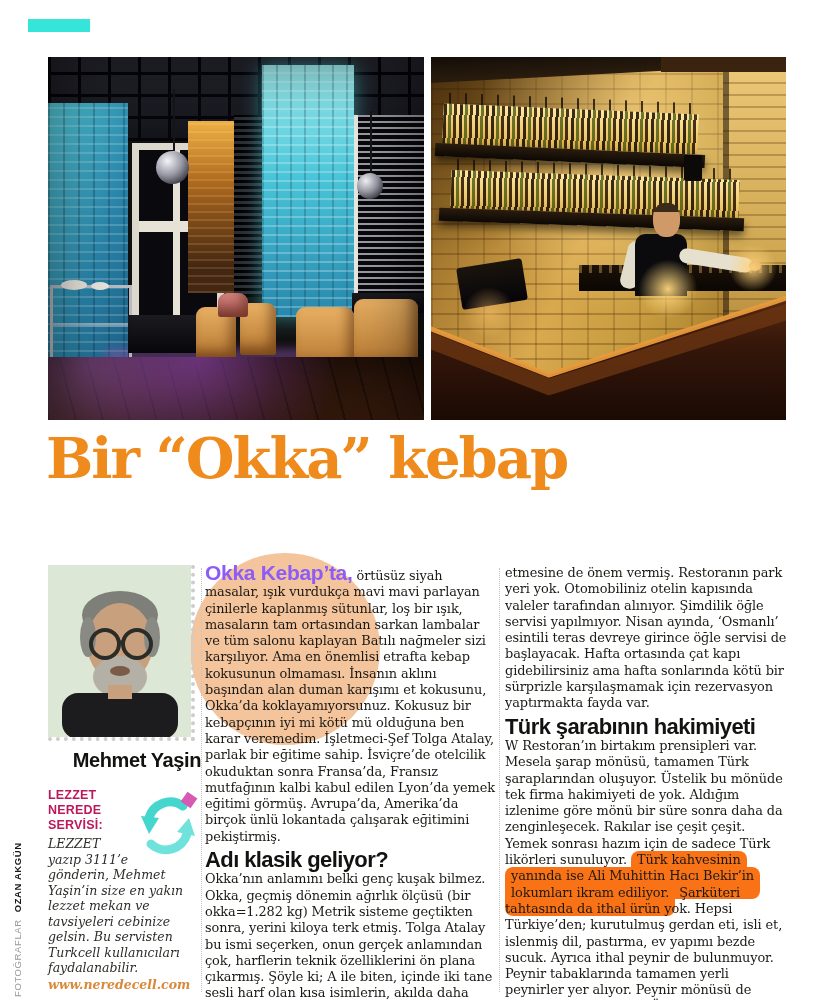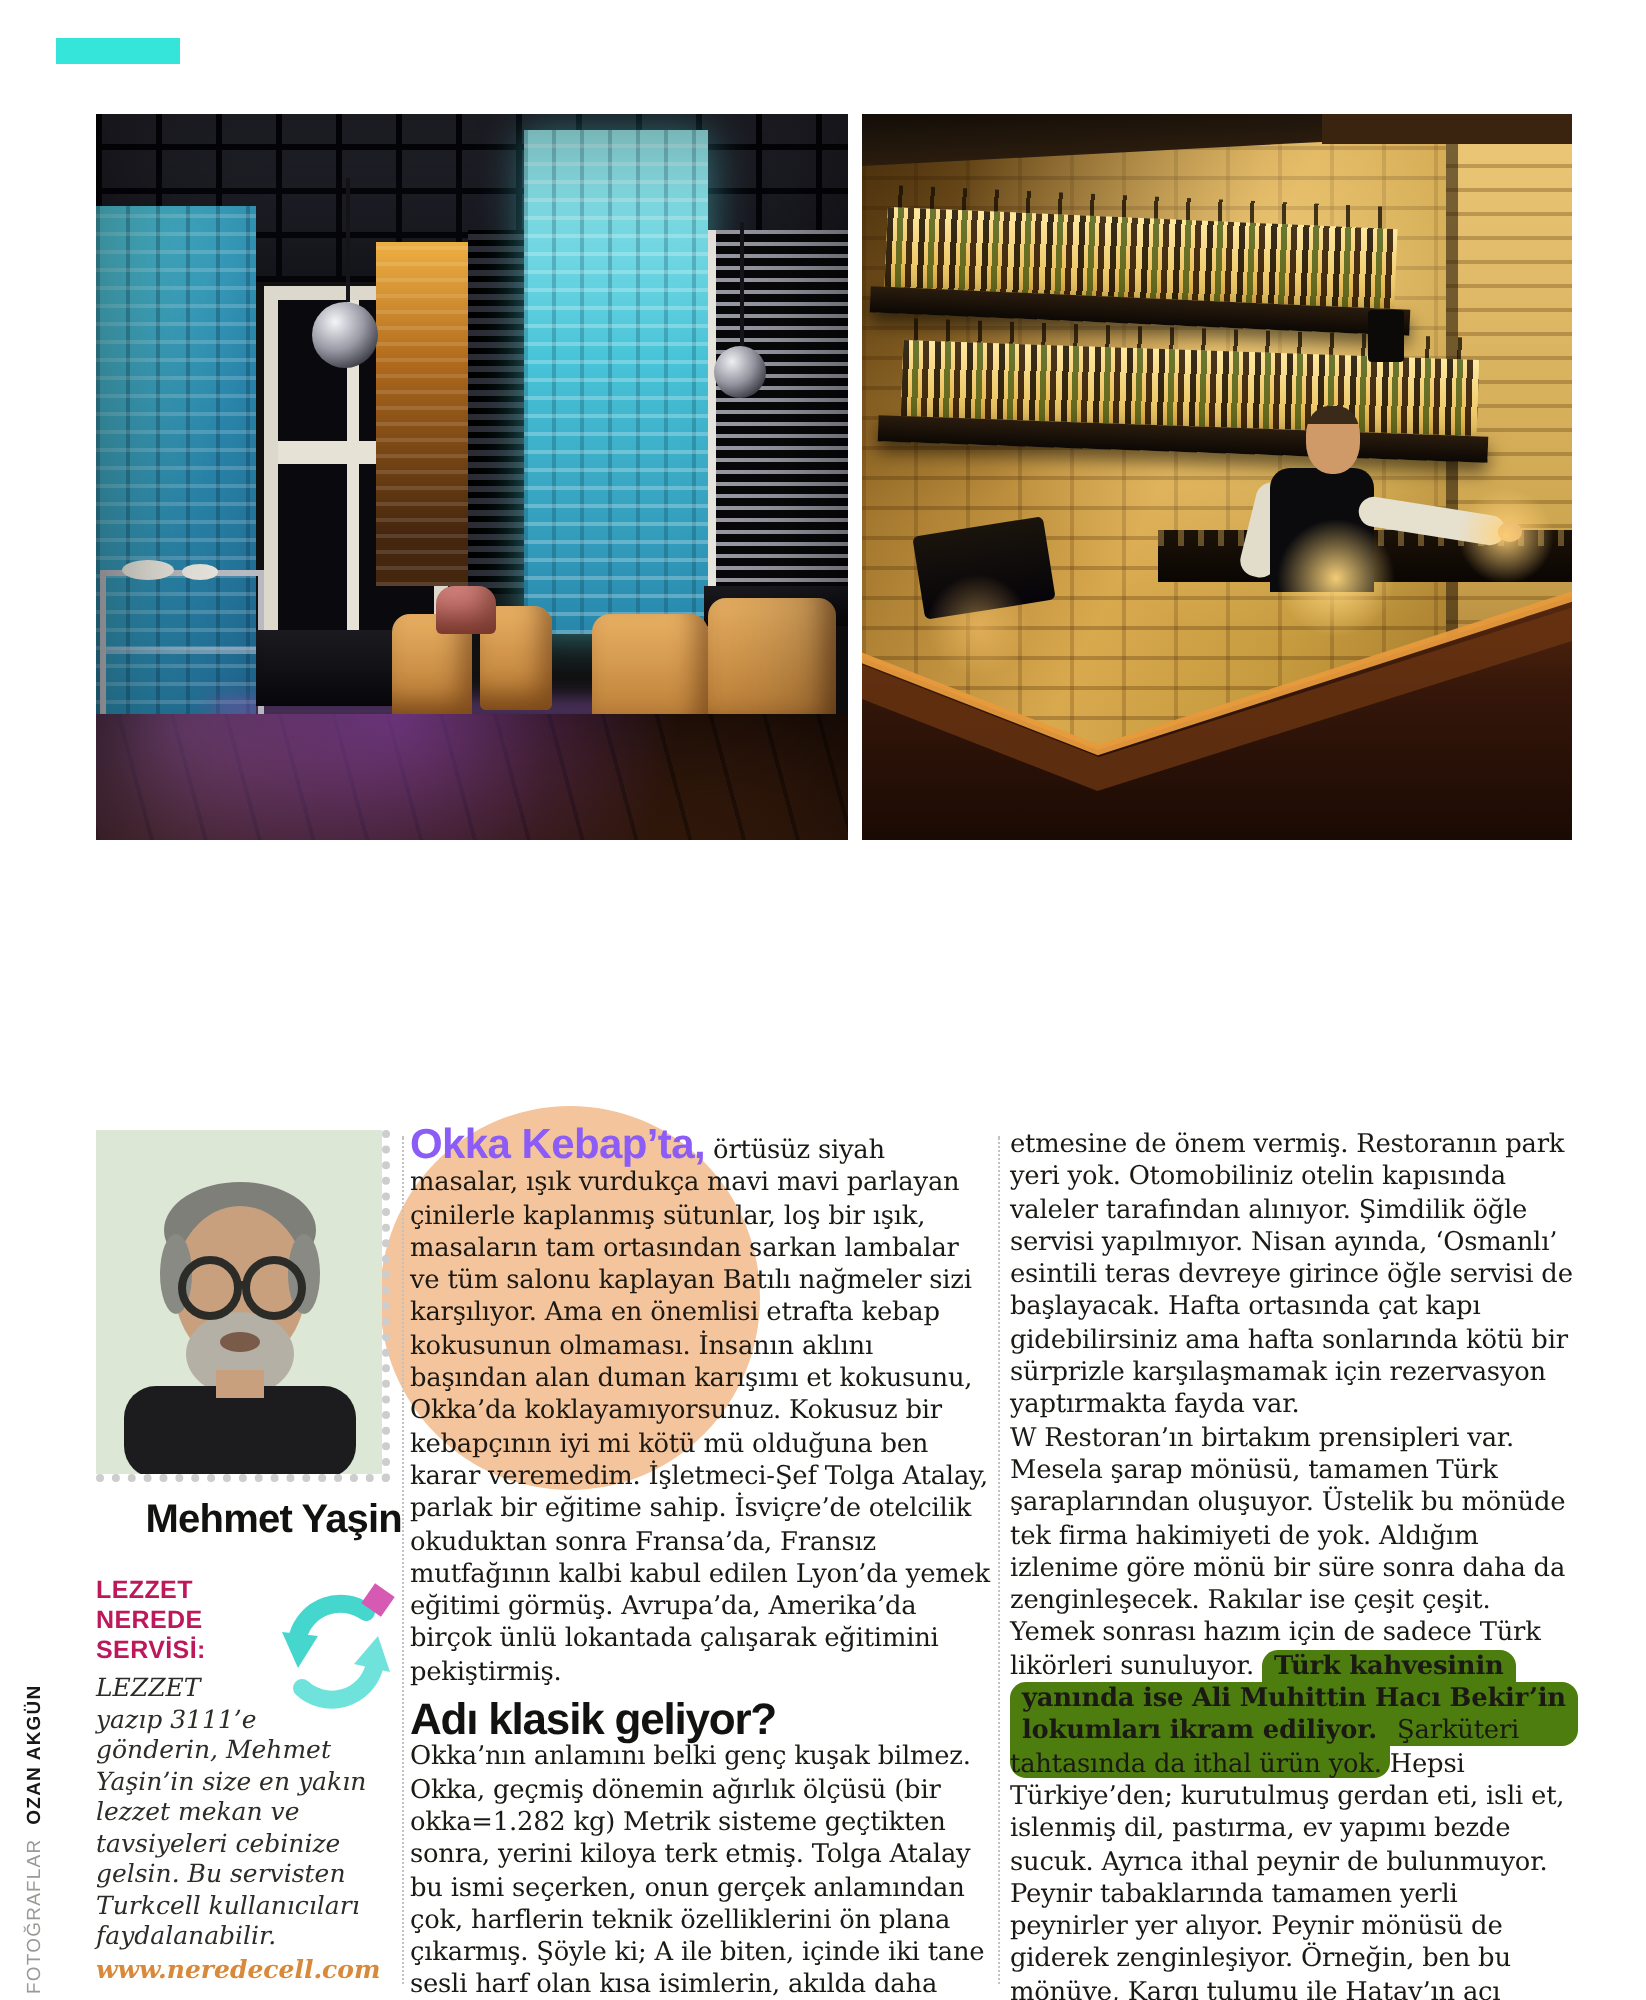--- a/index.html
+++ b/index.html
@@ -119,22 +119,22 @@
   .service-body{margin-top:3px;font-style:italic;font-size:12.5px;line-height:15.5px;color:#2e2c28;}
   .service-url{font-style:italic;font-weight:bold;font-size:12.5px;color:#d8893a;margin-top:1px;cursor:pointer;}
   
   .col{position:absolute;top:565px;z-index:2;font-size:12.9px;line-height:16.3px;letter-spacing:-.1px;color:#1b1914;}
   .col-1{left:205px;width:290px;}
   .col-2{left:505px;width:283px;}
   .col p{margin:0;}
   .lead-in{font-family:Liberation Sans, sans-serif;font-weight:bold;font-size:21px;letter-spacing:-.3px;color:#8b5cf6;}
   .subhead{margin:7px 0 3px;font-family:"Liberation Sans",sans-serif;font-weight:bold;
     font-size:22px;letter-spacing:-.6px;color:#121210;}
-  .hl{background:#4d7c0f;border-radius:8px;padding:1px 6px 16px;
-    -webkit-box-decoration-break:clone;box-decoration-break:clone;font-weight:bold;}
+  .hl{background:#f97316;border-radius:8px;padding:1px 6px 16px;
+    -webkit-box-decoration-break:clone;box-decoration-break:clone;}
   
   .credit{position:absolute;left:12px;top:997px;transform:rotate(-90deg);transform-origin:0 0;
     white-space:nowrap;font-family:"Liberation Sans",sans-serif;font-size:9.5px;letter-spacing:.6px;}
   .credit-label{color:#999995;}
   .credit-name{color:#181816;font-weight:bold;margin-left:7px;}
 </style>
 </head>
 <body>
 
 <div class="page">
@@ -196,20 +196,21 @@
       </defs>
       <path d="M -10 268 L 118 318 L 365 238 L 365 375 L -10 375 Z" fill="url(#barGrad)"></path>
       <path d="M -10 280 L 118 330 L 365 252" fill="none" stroke="#6a3412" stroke-width="16" opacity="0.8"></path>
       <path d="M -10 268 L 118 318 L 365 238" fill="none" stroke="#e79a3c" stroke-width="5" opacity="0.95"></path>
     </svg>
     <div class="rp-glow rp-glow1"></div>
     <div class="rp-glow rp-glow2"></div>
     <div class="rp-glow rp-glow3"></div>
   </div>
 
+  <h1 class="headline">Bir “Okka” kebap</h1>
 
   <div class="watermark"></div>
   <div class="rule-v rule-v1"></div>
   <div class="rule-v rule-v2"></div>
 
   <aside class="sidebar">
     <div class="portrait">
       <svg width="143" height="172" viewBox="0 0 143 172">
         <rect width="143" height="172" fill="#dce7d6"></rect>
         <ellipse cx="72" cy="50" rx="38" ry="24" fill="#7f7f7a"></ellipse>
@@ -243,20 +244,21 @@
   </aside>
 
   <section class="col col-1">
     <p><span class="lead-in">Okka Kebap’ta,</span><span> örtüsüz siyah masalar, ışık vurdukça mavi mavi parlayan çinilerle kaplanmış sütunlar, loş bir ışık, masaların tam ortasından sarkan lambalar ve tüm salonu kaplayan Batılı nağmeler sizi karşılıyor. Ama en önemlisi etrafta kebap kokusunun olmaması. İnsanın aklını başından alan duman karışımı et kokusunu, Okka’da koklayamıyorsunuz. Kokusuz bir kebapçının iyi mi kötü mü olduğuna ben karar veremedim. İşletmeci-Şef Tolga Atalay, parlak bir eğitime sahip. İsviçre’de otelcilik okuduktan sonra Fransa’da, Fransız mutfağının kalbi kabul edilen Lyon’da yemek eğitimi görmüş. Avrupa’da, Amerika’da birçok ünlü lokantada çalışarak eğitimini pekiştirmiş.</span></p>
     <h2 class="subhead">Adı klasik geliyor?</h2>
     <p>Okka’nın anlamını belki genç kuşak bilmez. Okka, geçmiş dönemin ağırlık ölçüsü (bir okka=1.282 kg) Metrik sisteme geçtikten sonra, yerini kiloya terk etmiş. Tolga Atalay bu ismi seçerken, onun gerçek anlamından çok, harflerin teknik özelliklerini ön plana çıkarmış. Şöyle ki; A ile biten, içinde iki tane sesli harf olan kısa isimlerin, akılda daha çok kaldığı tezinden yola çıkmış. Tabii yabancıların doğru telaffuz</p>
   </section>
 
   <section class="col col-2">
     <p>etmesine de önem vermiş. Restoranın park yeri yok. Otomobiliniz otelin kapısında valeler tarafından alınıyor. Şimdilik öğle servisi yapılmıyor. Nisan ayında, ‘Osmanlı’ esintili teras devreye girince öğle servisi de başlayacak. Hafta ortasında çat kapı gidebilirsiniz ama hafta sonlarında kötü bir sürprizle karşılaşmamak için rezervasyon yaptırmakta fayda var.</p>
+    <h2 class="subhead">Türk şarabının hakimiyeti</h2>
     <p><span>W Restoran’ın birtakım prensipleri var. Mesela şarap mönüsü, tamamen Türk şaraplarından oluşuyor. Üstelik bu mönüde tek firma hakimiyeti de yok. Aldığım izlenime göre mönü bir süre sonra daha da zenginleşecek. Rakılar ise çeşit çeşit. Yemek sonrası hazım için de sadece Türk likörleri sunuluyor. </span><span class="hl">Türk kahvesinin yanında ise Ali Muhittin Hacı Bekir’in lokumları ikram ediliyor.</span><span> Şarküteri tahtasında da ithal ürün yok. Hepsi Türkiye’den; kurutulmuş gerdan eti, isli et, islenmiş dil, pastırma, ev yapımı bezde sucuk. Ayrıca ithal peynir de bulunmuyor. Peynir tabaklarında tamamen yerli peynirler yer alıyor. Peynir mönüsü de giderek zenginleşiyor. Örneğin, ben bu mönüye, Kargı tulumu ile Hatay’ın acı çökeleğini önerdim. Aynı marka şarabı</span></p>
   </section>
 
   <div class="credit">
     <span class="credit-label">FOTOĞRAFLAR</span><span class="credit-name">OZAN AKGÜN</span>
   </div>
 
 </div>
 
 </body></html>

